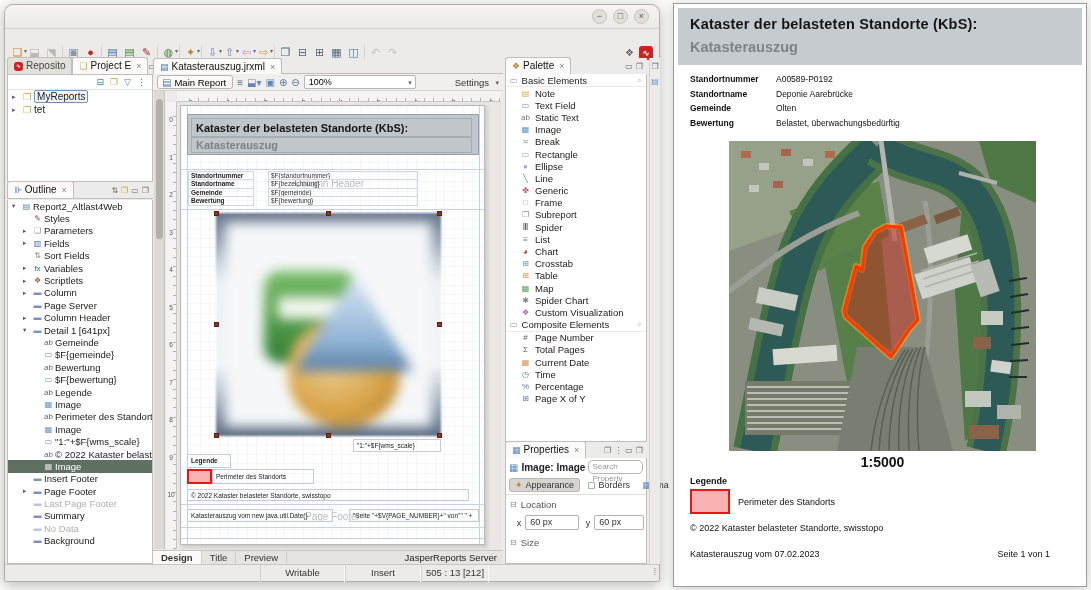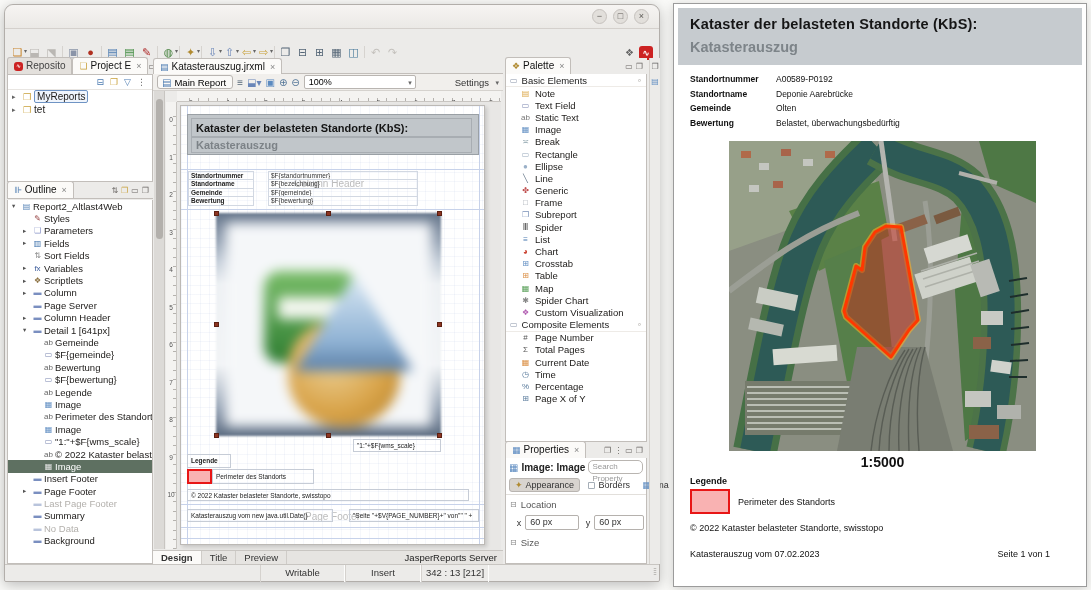--- a/index.html
+++ b/index.html
@@ -867,21 +867,21 @@
     </div>
 
     <div class="panel rightstrip">
       <span style="color:#666">❐</span>
       <span style="color:#5b8ac0">▤</span>
     </div>
 
     <div class="statusbar">
       <span class="scell" style="left:255px;width:85px;">Writable</span>
       <span class="scell" style="left:340px;width:76px;">Insert</span>
-      <span class="scell" style="left:416px;width:68px;">342 : 13 [212]</span>
+      <span class="scell" style="left:416px;width:68px;">505 : 13 [212]</span>
       <span class="grip">⁞⁞</span>
     </div>
   </div>
 
   <div id="viewer">
     <div class="vband" style="background: rgb(198, 203, 207);">
       <div class="vt1">Kataster der belasteten Standorte (KbS):</div>
       <div class="vt2">Katasterauszug</div>
     </div>
 

